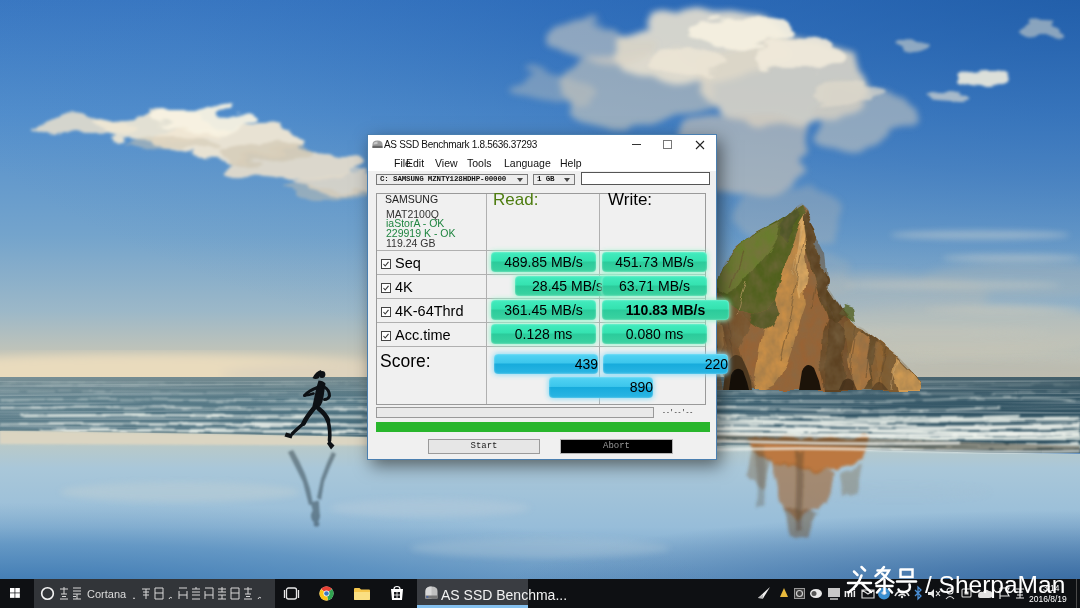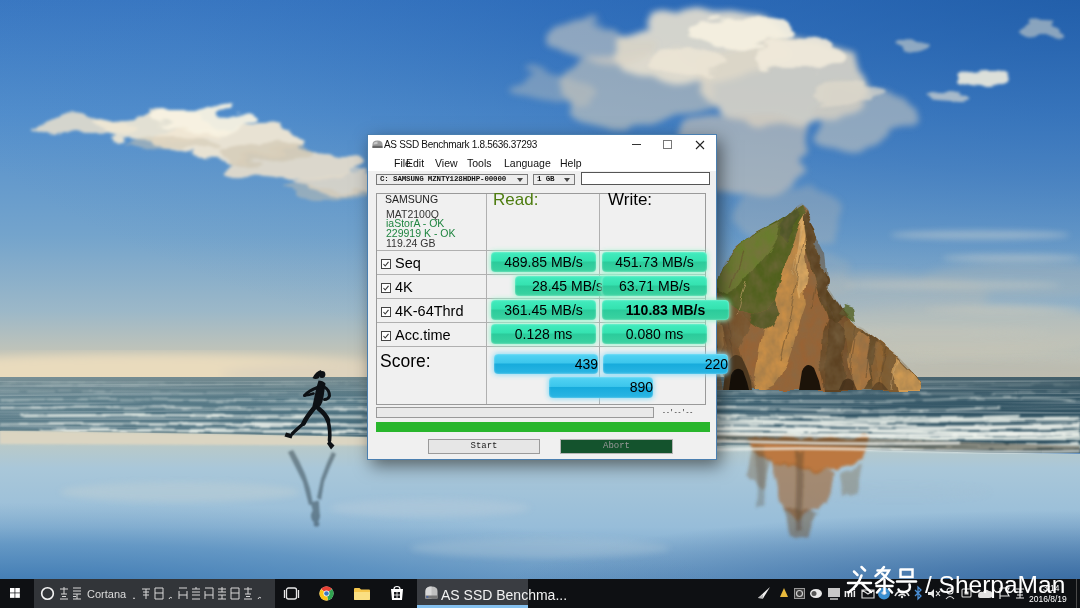--- a/index.html
+++ b/index.html
@@ -396,21 +396,21 @@
     <div class="pill" style="left:114px;top:130px;width:105px;height:20px;line-height:20px;">0.128 ms</div>
     <div class="pill" style="left:225px;top:130px;width:105px;height:20px;line-height:20px;">0.080 ms</div>
     <div class="bpill" style="left:117px;top:160px;width:104px;height:20px;line-height:20px;">439</div>
     <div class="bpill" style="left:226px;top:148px;width:125px;height:20px;line-height:20px;margin-top:12px;">220</div>
     <div class="bpill" style="left:172px;top:183px;width:104px;height:21px;line-height:21px;">890</div>
   </div>
   <div id="track"></div>
   <div id="eta">--'--'--</div>
   <div id="pbar"></div>
   <div class="btn" style="left:60px;width:110px;">Start</div>
-  <div class="btn" style="left:192px;width:111px;color:#999;background:#14532d;border-color:#b5b5b5;">Abort</div>
+  <div class="btn" style="left:192px;width:111px;color:#999;background:#000000;border-color:#b5b5b5;">Abort</div>
 </div>
 
 <div id="bar">
   <svg width="10" height="10" style="position:absolute;left:10px;top:9px" viewBox="0 0 14 14">
     <rect x="0" y="0" width="6.4" height="6.4" fill="#fff"></rect>
       <rect x="7.4" y="0" width="6.4" height="6.4" fill="#fff"></rect>
     <rect x="0" y="7.4" width="6.4" height="6.4" fill="#fff"></rect>
       <rect x="7.4" y="7.4" width="6.4" height="6.4" fill="#fff"></rect>
   </svg>
   <div id="sbox"></div>

